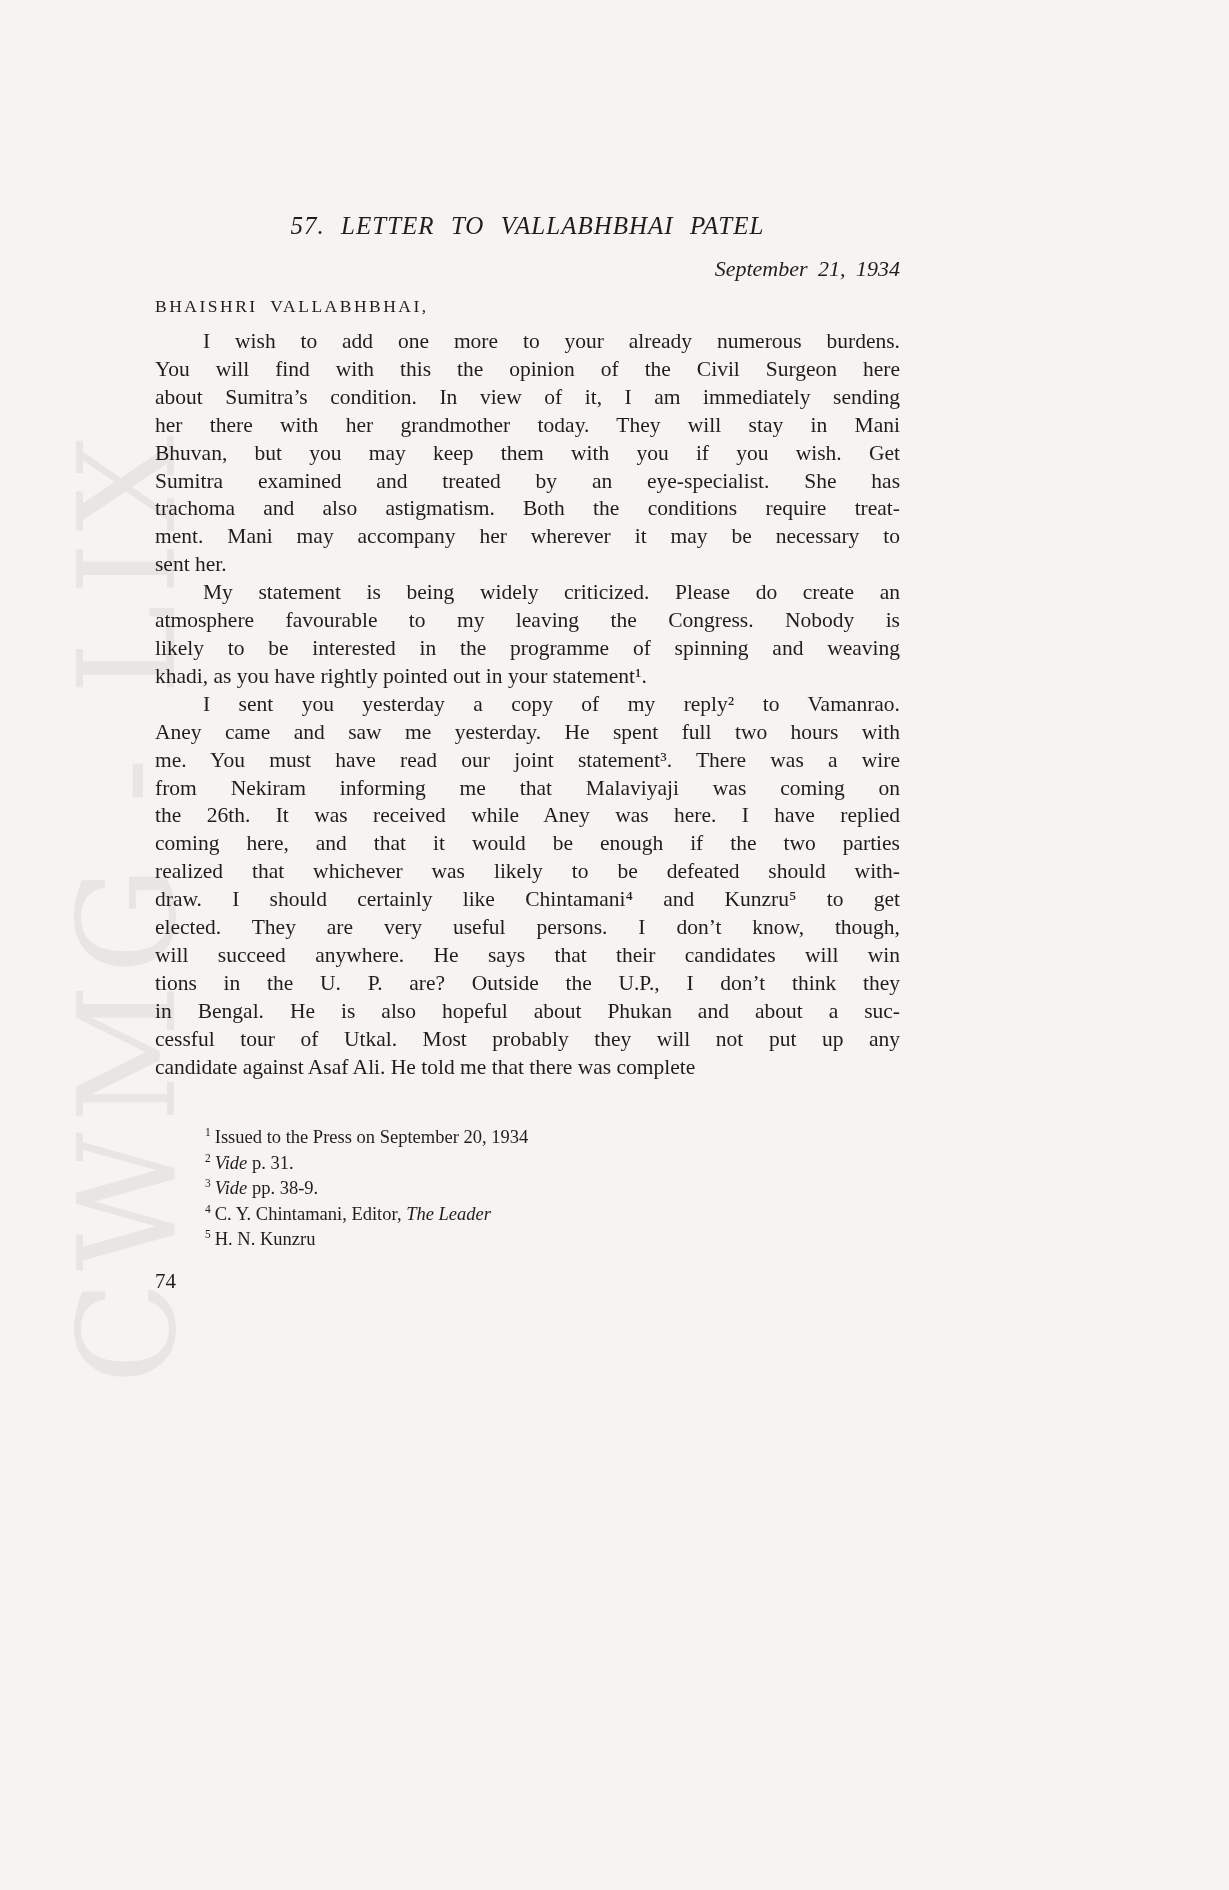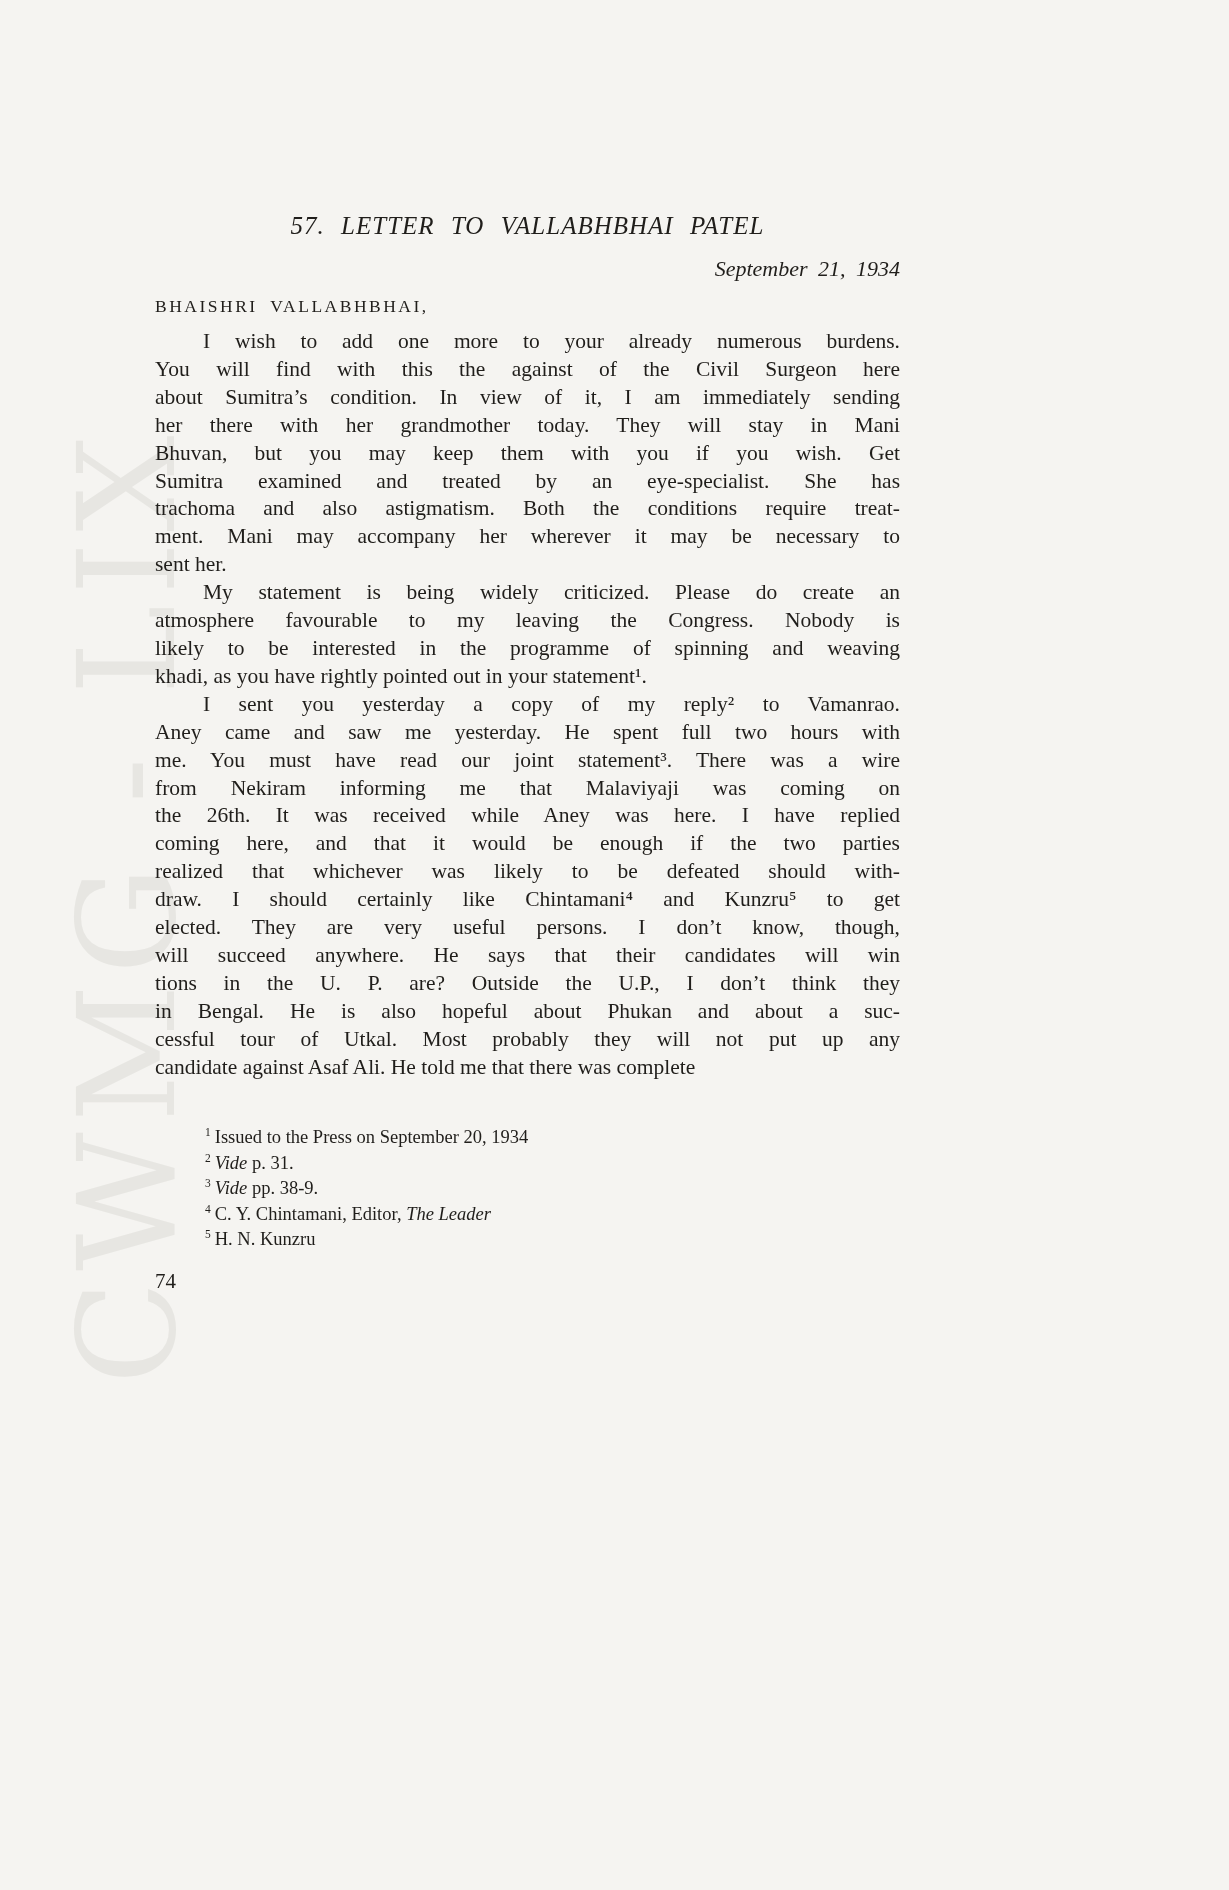--- a/index.html
+++ b/index.html
@@ -85,21 +85,21 @@
 <body>
 
 <div class="watermark">CWMG - LIX</div>
 
 <div class="content">
   <h1 class="title">57. LETTER TO VALLABHBHAI PATEL</h1>
   <div class="date">September 21, 1934</div>
   <div class="salutation">BHAISHRI VALLABHBHAI,</div>
   <div class="letter-body">
       <div class="line indent">I wish to add one more to your already numerous burdens.</div>
-      <div class="line">You will find with this the against of the Civil Surgeon here</div>
+      <div class="line">You will find with this the opinion of the Civil Surgeon here</div>
       <div class="line">about Sumitra’s condition. In view of it, I am immediately sending</div>
       <div class="line">her there with her grandmother today.  They will stay in Mani</div>
       <div class="line">Bhuvan, but you may keep them with you if you wish.  Get</div>
       <div class="line">Sumitra examined and treated by an eye-specialist.  She has</div>
       <div class="line">trachoma and also astigmatism.  Both the conditions require treat-</div>
       <div class="line">ment.  Mani may accompany her wherever it may be necessary to</div>
       <div class="line last">sent her.</div>
       <div class="line indent">My statement is being widely criticized.  Please do create an</div>
       <div class="line">atmosphere favourable to my leaving the Congress.  Nobody is</div>
       <div class="line">likely to be interested in the programme of spinning and weaving</div>

